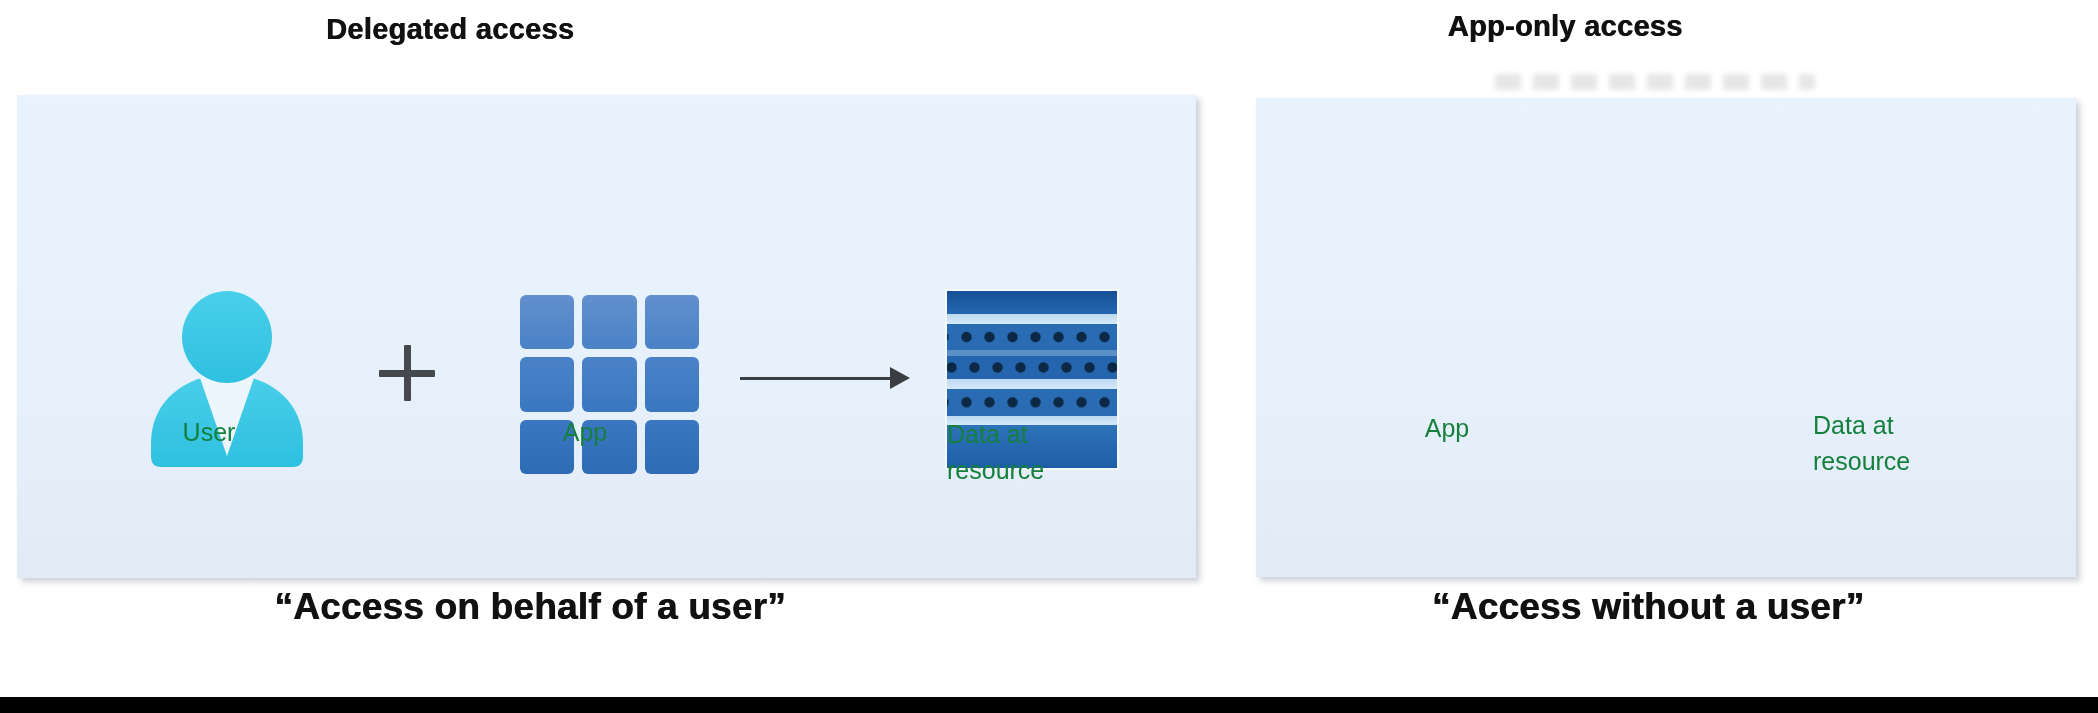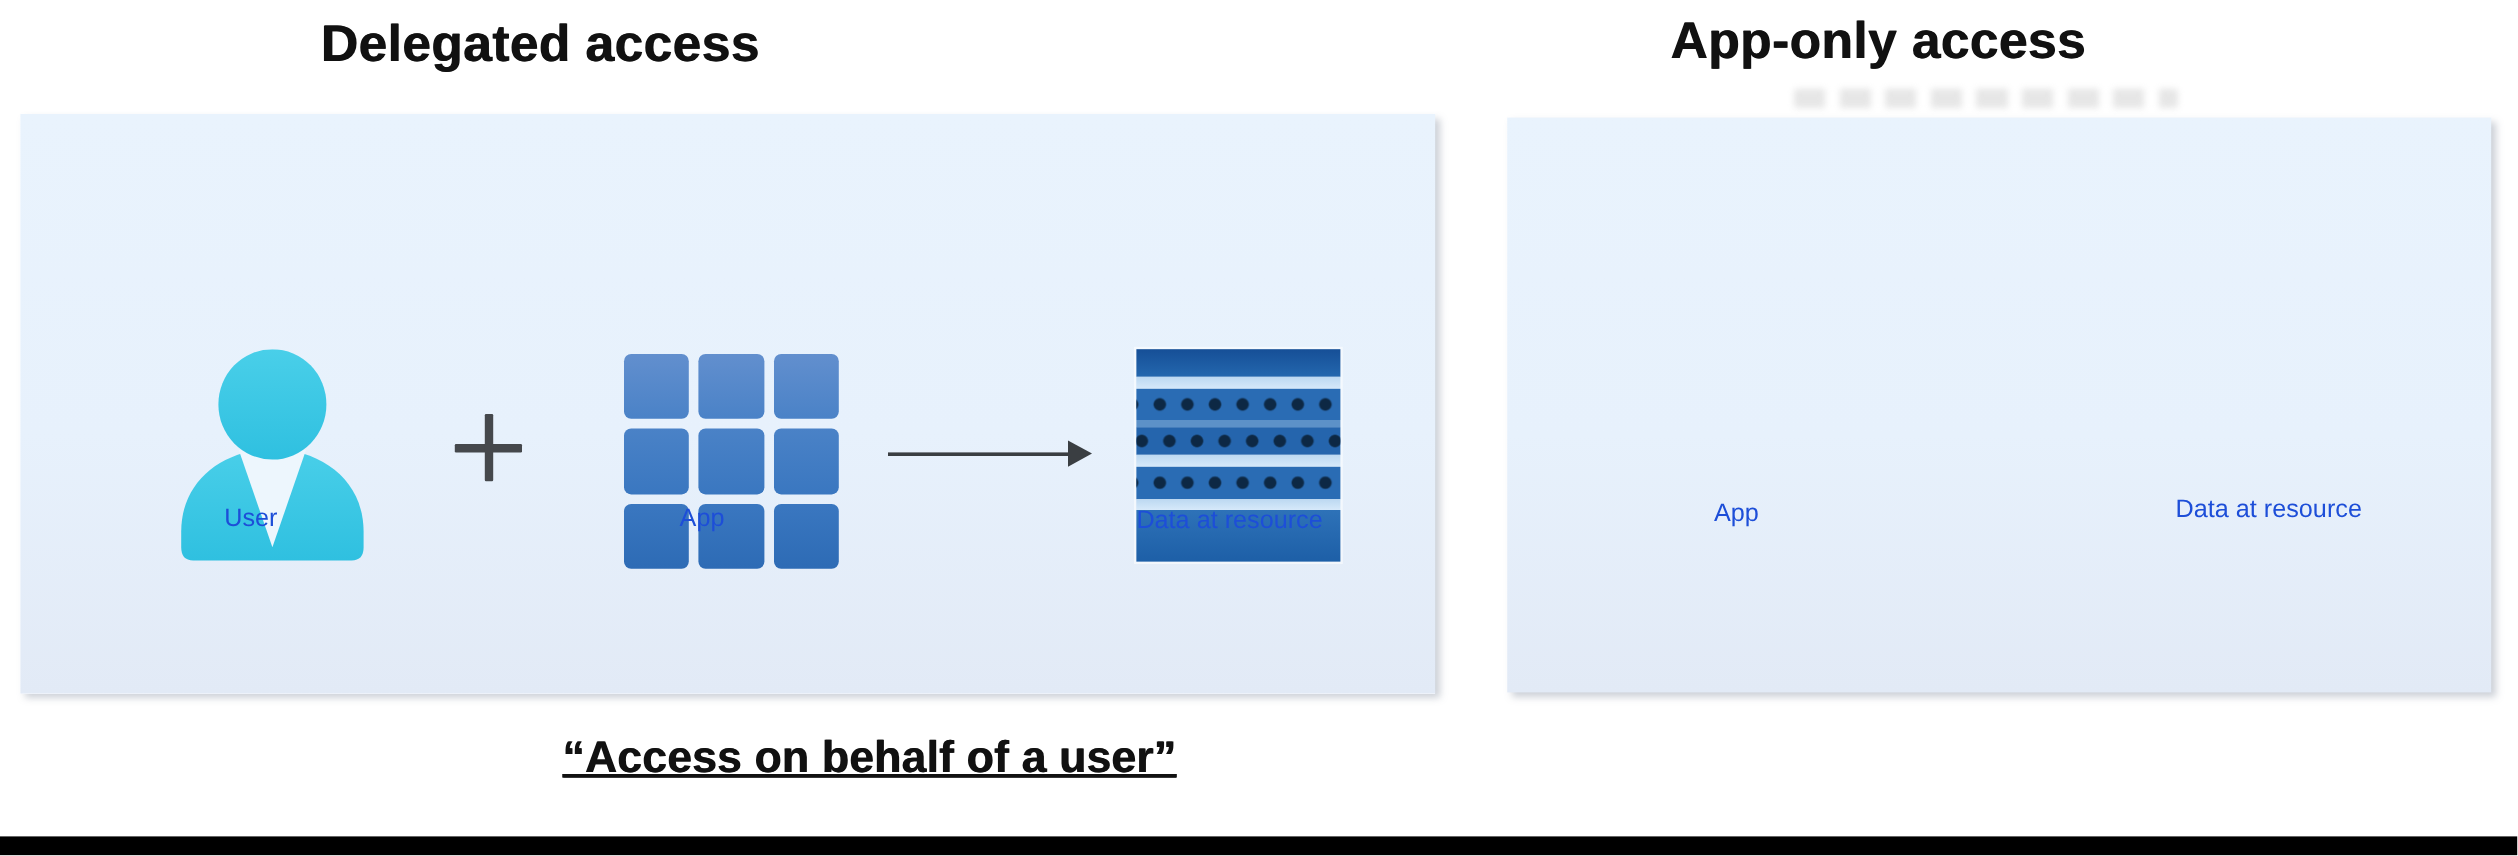--- a/index.html
+++ b/index.html
@@ -12,46 +12,45 @@
     position:absolute;
     background:linear-gradient(180deg,#e9f3fd 0%,#e7f1fc 55%,#e2eaf6 100%);
     box-shadow:4px 4px 6px rgba(120,132,150,.38);
   }
   #panel-left{left:17px;top:95px;width:1179px;height:483px;}
   #panel-right{left:1256px;top:98px;width:820px;height:479px;}
 
   
   .title{
     position:absolute;top:13px;width:700px;text-align:center;
-    font-size:43px;font-weight:bold;letter-spacing:.3px;
+    font-size:29px;font-weight:bold;letter-spacing:.3px;
     text-shadow:.7px 0 0 currentColor;
     white-space:nowrap;
   }
   #title-left{left:100px;}
   #title-right{left:1215px;top:10px;}
   .caption{
-    position:absolute;top:610px;width:900px;text-align:right;
+    position:absolute;top:586px;width:900px;text-align:center;
     font-size:37px;font-weight:bold;letter-spacing:.2px;
     text-shadow:.7px 0 0 currentColor;
     white-space:nowrap;
-    text-decoration:underline;
   }
   #caption-left{left:80px;}
   #caption-right{left:1198px;}
 
   
   .ghost{
     position:absolute;left:1495px;top:74px;width:320px;height:16px;border-radius:3px;
     background:repeating-linear-gradient(90deg,#c9c9c9 0 26px,rgba(201,201,201,0) 26px 38px);
     opacity:.45;filter:blur(2.5px);
   }
 
   
   .lbl{
-    position:absolute;font-size:21px;line-height:36px;color:#1d4ed8;
+    position:absolute;font-size:25px;line-height:36px;color:#15803d;
   }
   .lbl.center{text-align:center;width:160px;}
   #lbl-user{left:129px;top:414px;}
   #lbl-app-left{left:505px;top:414px;}
   #lbl-res-left{left:947px;top:416px;width:180px;}
   #lbl-app-right{left:1367px;top:410px;}
   #lbl-res-right{left:1813px;top:407px;width:180px;}
 
   
   .user-svg{position:absolute;left:128px;top:196px;width:164px;height:178px;}
@@ -156,15 +155,16 @@
   <div class="lbl" id="lbl-res-left">Data at resource</div>
   <div class="caption" id="caption-left">“Access on behalf of a user”</div>
 
   <div class="panel" id="panel-right">
     
     
     
   </div>
   <div class="lbl center" id="lbl-app-right">App</div>
   <div class="lbl" id="lbl-res-right">Data at resource</div>
+  <div class="caption" id="caption-right">“Access without a user”</div>
 
   <div class="bottom-bar"></div>
 </div>
 
 </body></html>

